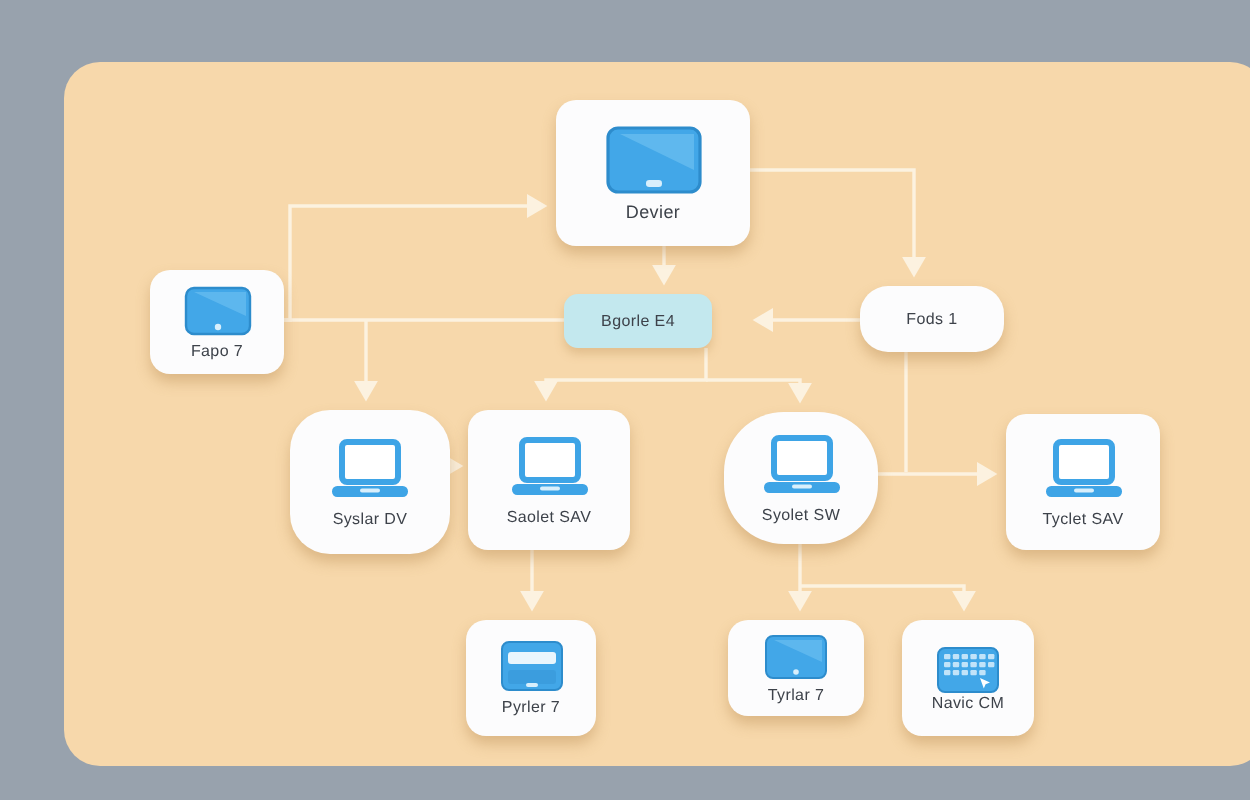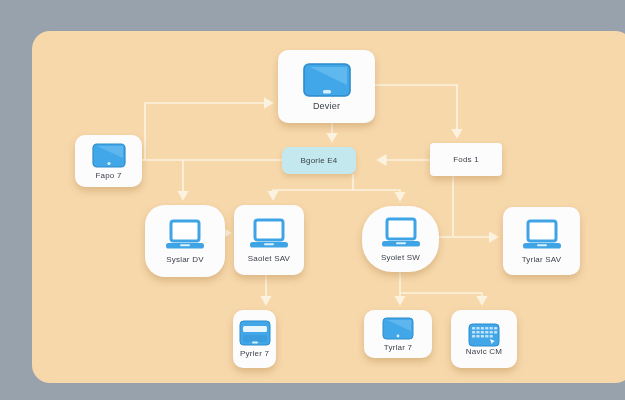--- a/index.html
+++ b/index.html
@@ -27,26 +27,26 @@
     font-size:8px;line-height:9px;color:#3d424a;letter-spacing:.2px;
     white-space:nowrap;
   }
   .node .icon{display:flex;align-items:center;justify-content:center;}
   .pill{flex-direction:row;}
   #n-devier{left:258px;top:50px;width:97px;height:73px;}
   #n-devier .lbl{font-size:9px;}
   #n-fapo1{left:55px;top:135px;width:67px;height:52px;gap:3px;}
   #n-bgorle{left:262px;top:147px;width:74px;height:27px;background:#c3e8ee;border-radius:7px;
             box-shadow:0 3px 5px rgba(186,142,87,.35);}
-  #n-fods1{left:410px;top:143px;width:72px;height:33px;border-radius:4px;}
+  #n-fods1{left:410px;top:143px;width:72px;height:33px;border-radius:14px;}
   #n-syslar{left:125px;top:205px;width:80px;height:72px;border-radius:20px;}
-  #n-saolet{left:214px;top:205px;width:70px;height:70px;}
+  #n-saolet{left:214px;top:205px;width:81px;height:70px;}
   #n-syolet{left:342px;top:206px;width:77px;height:66px;border-radius:30px;}
   #n-tyclet{left:483px;top:207px;width:77px;height:68px;}
-  #n-pyrler{left:213px;top:310px;width:43px;height:58px;gap:3px;}
+  #n-pyrler{left:213px;top:310px;width:65px;height:58px;gap:3px;}
   #n-tyrlar{left:344px;top:310px;width:68px;height:48px;gap:3px;}
   #n-navic{left:431px;top:310px;width:66px;height:58px;gap:0;}
   .wire{stroke:#fcf2e0;stroke-width:1.7;fill:none;}
 </style>
 </head>
 <body>
 
 <div class="stage">
   <div class="canvas"></div>
 
@@ -136,21 +136,21 @@
   </div>
 
   <div class="node" id="n-tyclet">
     <span class="icon">
       <svg width="40" height="31" viewBox="0 0 40 31">
         <rect x="6" y="2" width="28" height="20" rx="2.5" fill="#ffffff" stroke="#3ea4e6" stroke-width="3"></rect>
         <rect x="1" y="24" width="38" height="5.5" rx="2.6" fill="#3ea4e6"></rect>
         <rect x="15" y="25.2" width="10" height="2" rx="1" fill="#d8effc"></rect>
       </svg>
     </span>
-    <span class="lbl">Tyrlar SAV</span>
+    <span class="lbl">Tyclet SAV</span>
   </div>
 
   <div class="node" id="n-pyrler">
     <span class="icon">
       <svg width="32" height="26" viewBox="0 0 32 26">
         <rect x="1" y="1" width="30" height="24" rx="3.5" fill="#42a7e8" stroke="#2d8ccc" stroke-width="1"></rect>
         <rect x="4" y="6" width="24" height="6" rx="1.5" fill="#eaf6fd"></rect>
         <rect x="4" y="15" width="24" height="7" rx="1.5" fill="#2d8ccc" opacity="0.35"></rect>
         <rect x="13" y="21.5" width="6" height="2" rx="1" fill="#d8effc"></rect>
       </svg>

